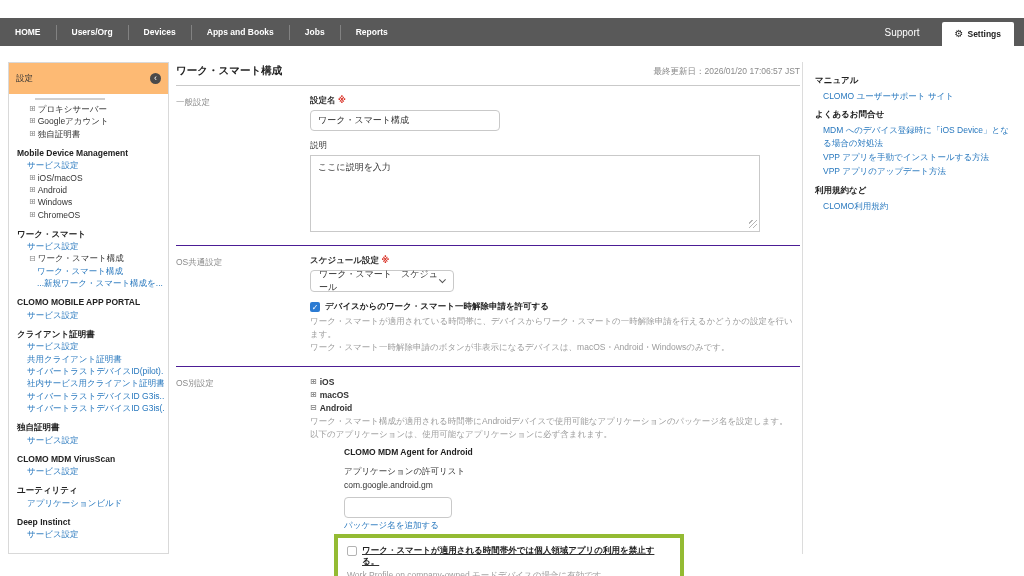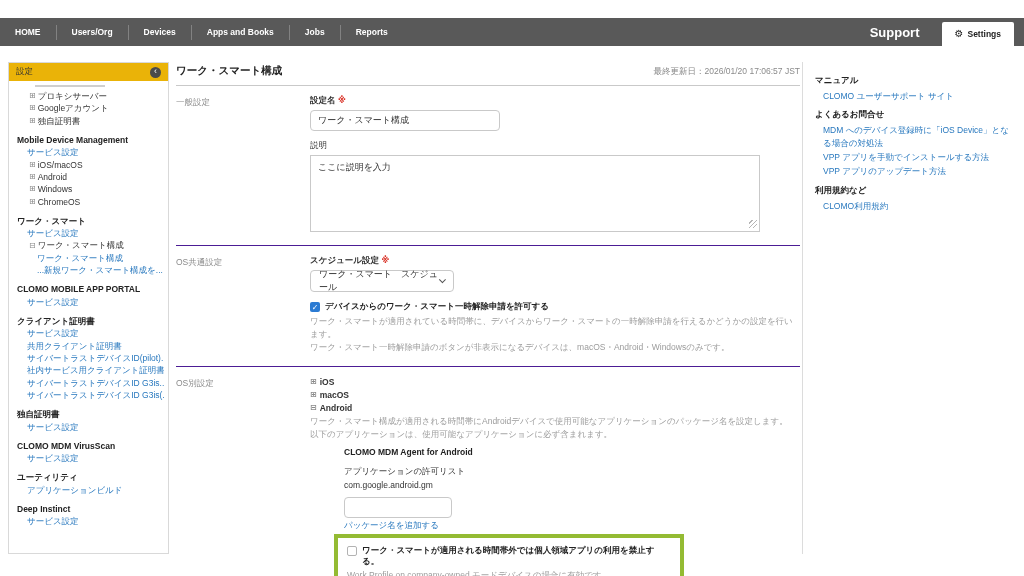--- a/index.html
+++ b/index.html
@@ -11,30 +11,30 @@
   body{position:relative;}
 
   
   .topbar{position:absolute; top:18px; left:0; width:1024px; height:28px;
     background:var(--nav-bg); display:flex; align-items:center;}
   .nav-left{display:flex; align-items:center; height:100%;justify-content:space-between;}
   .nav-item{color:#fff; font-size:8.5px; font-weight:bold; padding:0 15px;
     height:100%; display:flex; align-items:center; cursor:pointer; white-space:nowrap;}
   .nav-sep{width:1px; height:15px; background:#828282;}
   .nav-right{margin-left:auto; display:flex; align-items:center; height:100%;}
-  .support{color:#fff; font-size:13px; font-weight:bold; padding:0 22px; cursor:pointer;}
+  .support{color:#fff; font-size:10px; font-weight:normal; padding:0 22px; cursor:pointer;}
   .settings-tab{background:#fff; height:24px; align-self:flex-end; display:flex;
     align-items:center; gap:4px; padding:0 13px; margin-right:10px;
     border-radius:2px 2px 0 0; font-size:8.5px; font-weight:bold; color:#222; cursor:pointer;}
   .gear{font-size:10px; line-height:1; color:#222;}
 
   
   .sidebar{position:absolute; top:62px; left:8px; width:161px; height:492px;
     border:1px solid #d9d9d9; background:#fff; overflow:hidden; font-size:8.5px;}
-  .sb-header{height:18px; background:#eab308; display:flex; align-items:center;
+  .sb-header{height:31px; background:#fdba74; display:flex; align-items:center;
     padding:0 7px; color:#333;}
   .sb-back{margin-left:auto; width:11px; height:11px; border-radius:50%;
     background:#4a4a4a; color:#fff; display:flex; align-items:center;
     justify-content:center; cursor:pointer;}
   .chev-left{font-size:9px; line-height:1; margin-top:-1px;}
   .sb-clip{height:4px; overflow:hidden; margin:2px 0 0 26px; width:70px;
     border-bottom:2px solid #cfcfcf;}
   .sb-list{padding:3px 4px 0 8px;}
   .sb-group{margin-bottom:7px;}
   .sb-title{color:#222; font-weight:bold; line-height:1.45; white-space:nowrap;}
@@ -81,21 +81,21 @@
   .note{color:#9c9c9c; line-height:1.55;}
   .plain{color:#333; line-height:1.55;}
   .tree-row{display:flex; align-items:center; gap:3px; font-weight:bold; color:#333;
     line-height:1.55; cursor:pointer;}
   .android-sub{margin-left:34px; margin-top:6px;}
   .agent{font-weight:bold; color:#222; margin-bottom:8px;}
   input.pkg{width:108px; margin:5px 0 2px;}
   .link{color:var(--link); cursor:pointer; line-height:1.4;}
   .green-box{margin:2px 0 4px 24px; border:4px solid var(--green); background:#fff;
     padding:2px 9px 6px; width:max-content; max-width:350px;}
-  .green-box .checkbox-row{margin:5px 0 2px;}
+  .green-box .checkbox-row{margin:5px 0 2px;text-decoration:underline;}
 
   
   .help{position:absolute; top:62px; left:802px; width:214px; height:492px;
     border-left:1px solid #dcdcdc; padding:6px 4px 0 12px; font-size:8.5px;}
   .help-title{font-weight:bold; color:#222; margin:7px 0 3px;}
   .help-link{color:var(--link); padding-left:8px; line-height:1.45; margin-bottom:2px;
     cursor:pointer;}
 </style>
 </head>
 <body>

